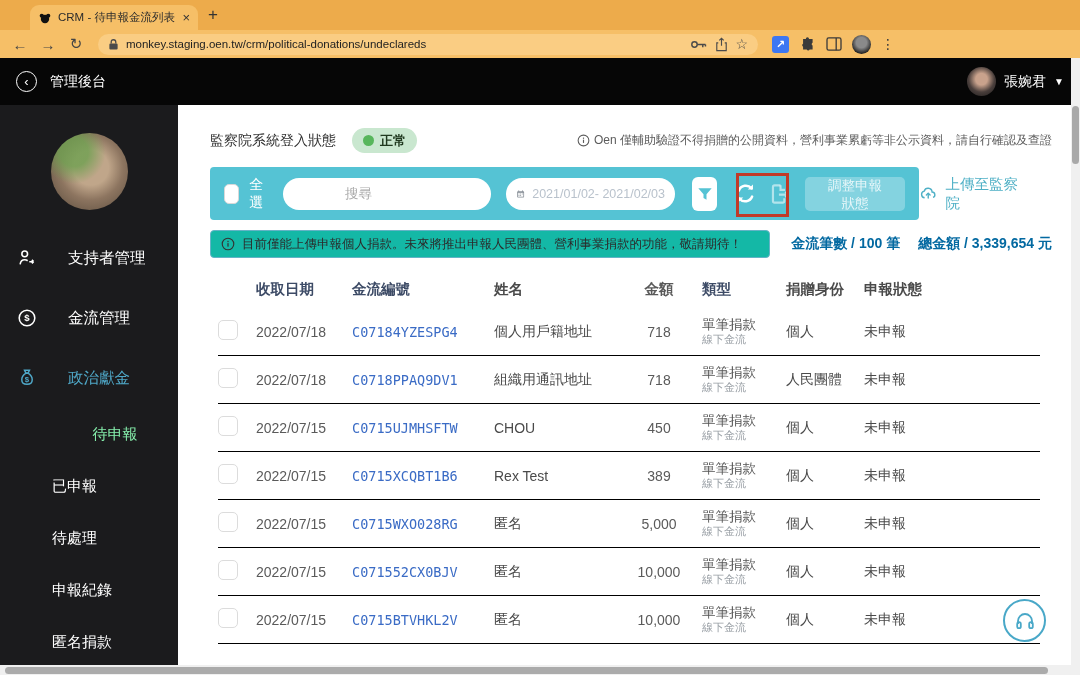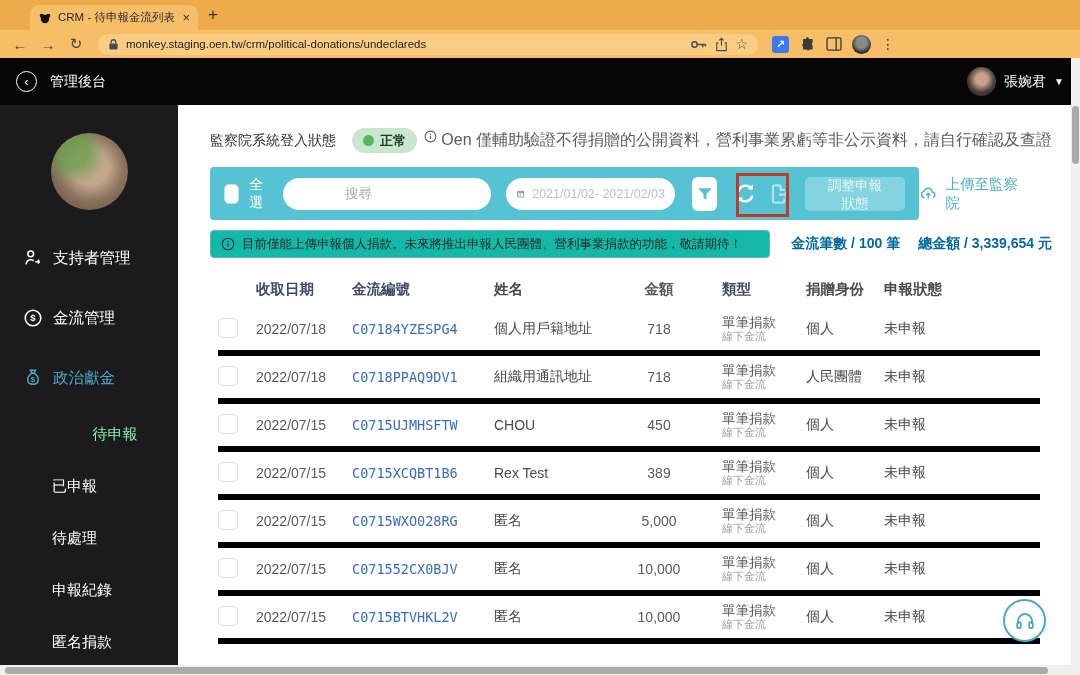--- a/index.html
+++ b/index.html
@@ -41,40 +41,40 @@
                  background:radial-gradient(circle at 50% 42%, #c9a28c 0 26%, #4a3f3c 58%, #181818 100%); }
   .user-name { color:#fff; font-size:14px; }
   .caret { color:#fff; font-size:10px; }
 
   
   .sidebar { position:absolute; top:105px; left:0; width:178px; height:560px; background:#1B1B1D; }
   .monkey-avatar { width:77px; height:77px; border-radius:50%; margin:28px auto 0;
        background:
          radial-gradient(circle at 30% 25%, rgba(110,160,80,.8) 0 18%, rgba(110,160,80,0) 40%),
          radial-gradient(circle at 52% 45%, #c0a68a 0 30%, #8d7560 55%, #55483a 100%); }
-  .nav-item { display:flex; align-items:center; gap:9px; padding-left:22px; height:26px; margin-top:34px;
+  .nav-item { display:flex; align-items:center; gap:30px; padding-left:16px; height:26px; margin-top:34px;
               color:#fff; font-size:15.5px; }
   .nav-item.first { margin-top:35px; }
   .nav-item.active { color:#4FA8C8; }
   .nav-item svg { flex:0 0 22px; }
   .subnav-item { padding-left:52px; height:24px; margin-top:28px; color:#fff; font-size:15px;
                  display:flex; align-items:center; }
   .subnav-item.first { margin-top:31px; }
   .subnav-item.active { color:#86efac;justify-content:center; }
 
   
   .main { position:absolute; top:105px; left:178px; width:894px; height:560px; background:#fff; }
 
   .status-row { display:flex; align-items:center; margin:23px 20px 0 32px; }
   .status-label { font-size:14px; color:#2e2e2e; font-weight:500; }
   .status-badge { margin-left:16px; background:#C9E7CF; border-radius:13px; height:25px; display:flex;
                   align-items:center; gap:6px; padding:0 11px; }
   .status-dot { width:11px; height:11px; border-radius:50%; background:#57B65B; }
   .status-badge-text { font-size:13px; color:#20391f; font-weight:bold; }
-  .disclaimer { margin-left:auto; font-size:16px; color:#5c5c5c; display:flex; align-items:flex-start; gap:4px; }
+  .disclaimer { margin-left:auto; font-size:12px; color:#5c5c5c; display:flex; align-items:center; gap:4px; }
 
   .toolbar-row { display:flex; align-items:center; margin:14px 20px 0 32px; }
   .toolbar { position:relative; width:728px; height:53px; background:#55C3D4; border-radius:4px;
              display:flex; align-items:center; padding:0 14px; }
   .cb { width:20px; height:20px; background:#fff; border:1px solid #d8d8d8; border-radius:5px; }
   .select-all { color:#fff; font-size:14px; margin-left:10px; }
   .search-pill { margin-left:13px; width:208px; height:32px; background:#fff; border-radius:16px;
                  display:flex; align-items:center; padding:0 11px; gap:7px; }
   .search-pill input { border:none; outline:none; width:150px; font-size:13.5px; color:#333;
                        font-family:inherit; background:transparent;margin-left:44px; }
@@ -96,29 +96,29 @@
 
   .notice-row { display:flex; align-items:center; margin:10px 20px 0 32px; }
   .notice-bar { width:560px; height:28px; background:#14b8a6; border:1px solid #64B3C6; border-radius:4px;
                 display:flex; align-items:center; gap:7px; padding:0 10px; }
   .notice-text { font-size:12.5px; color:#2b2b2b; white-space:nowrap; }
   .summary { margin-left:auto; display:flex; gap:18px; font-size:14px; color:#0369a1; font-weight:bold; }
 
   
   .table { margin:12px 32px 0 40px; }
   .t-head { display:flex; align-items:center; height:38px; font-size:14.5px; font-weight:bold; color:#3D4B66; }
-  .t-row { display:flex; align-items:center; height:48px; border-bottom:6px solid #000000; font-size:14px; }
+  .t-row { display:flex; align-items:center; height:48px; border-bottom:1px solid #000000; font-size:14px; }
   .t-head .c-cb, .t-row .c-cb { width:38px; flex:0 0 38px; }
   .c-date { width:96px; flex:0 0 96px; color:#5a5a5a; }
   .t-head .c-date { color:#3D4B66; }
   .c-id { width:142px; flex:0 0 142px; font-family:"DejaVu Sans Mono",monospace; font-size:13.5px; color:#3A6BC5; }
   .t-head .c-id { font-family:inherit; font-size:14.5px; color:#3D4B66; }
   .c-name { width:130px; flex:0 0 130px; color:#4a4a4a; }
   .c-amount { width:70px; flex:0 0 70px; text-align:center; color:#5a5a5a; }
-  .c-type { width:84px; flex:0 0 84px; margin-left:28px; line-height:1.15; }
+  .c-type { width:84px; flex:0 0 84px; margin-left:8px; line-height:1.15; }
   .c-type .t-main { font-size:13.5px; color:#555; }
   .c-type .t-sub { font-size:11px; color:#9aa0a6; }
   .c-donor { width:78px; flex:0 0 78px; color:#4a4a4a; }
   .c-status { width:80px; flex:0 0 80px; color:#4a4a4a; }
 
   
   .headset-btn { position:absolute; right:34px; bottom:33px; width:43px; height:43px; border-radius:50%;
                  border:2px solid #49A8C8; background:#fff; display:flex; align-items:center; justify-content:center; }
   .v-scroll { position:absolute; right:0; top:58px; width:9px; height:607px; background:#F0F0F0; }
   .v-thumb { position:absolute; left:1px; top:48px; width:7px; height:58px; background:#A9A9A9; border-radius:4px; }

